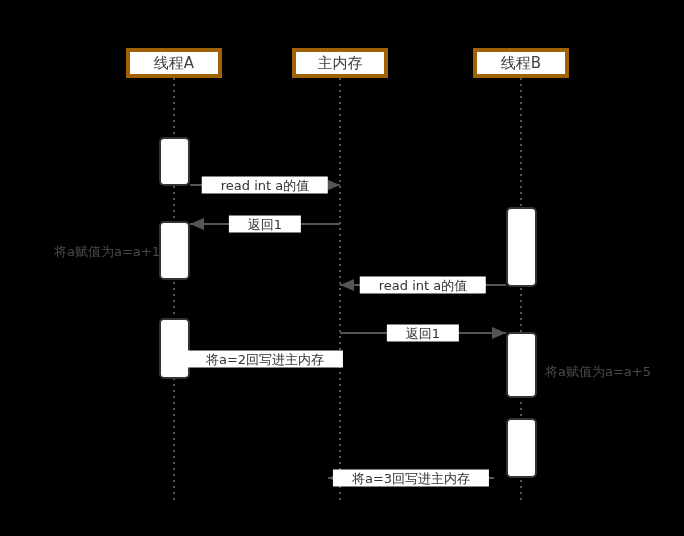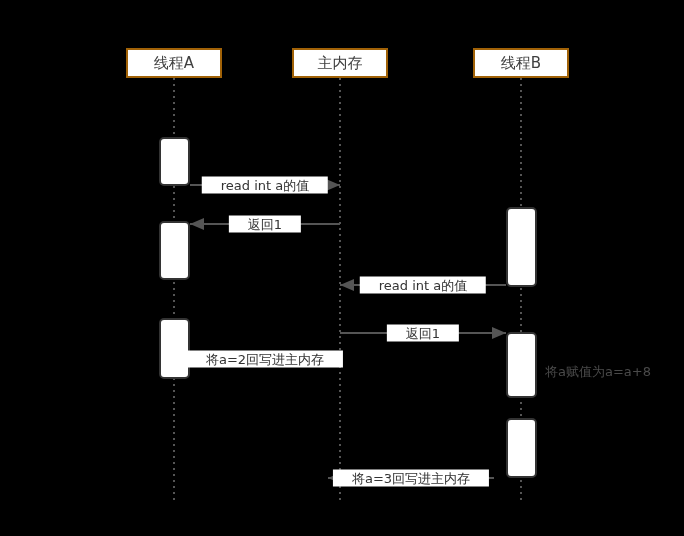--- a/index.html
+++ b/index.html
@@ -15,21 +15,21 @@
     font-family: "DejaVu Sans", sans-serif;
     overflow: hidden;
   }
   
   .participant {
     position: absolute;
     width: 96px;
     height: 30px;
     box-sizing: border-box;
     background: #ffffff;
-    border: 2px solid #a16207;
+    border: 4px solid #a16207;
     color: #404040;
     font-size: 15px;
     display: flex;
     align-items: center;
     justify-content: center;
     z-index: 3;
   }
   .p-a { left: 126px; top: 48px; }
   .p-m { left: 292px; top: 48px; }
   .p-b { left: 473px; top: 48px; }
@@ -162,15 +162,16 @@
   </div>
   <div class="msg dir-right m5">
     <span class="head"></span>
     <span class="label">将a=2回写进主内存</span>
   </div>
   <div class="msg dir-left m6">
     <span class="head"></span>
     <span class="label">将a=3回写进主内存</span>
   </div>
 
-  <div class="note note-b">将a赋值为a=a+8</div>
+  <div class="note note-a">将a赋值为a=a+1</div>
+  <div class="note note-b">将a赋值为a=a+5</div>
 
 </div>
 
 </body></html>

